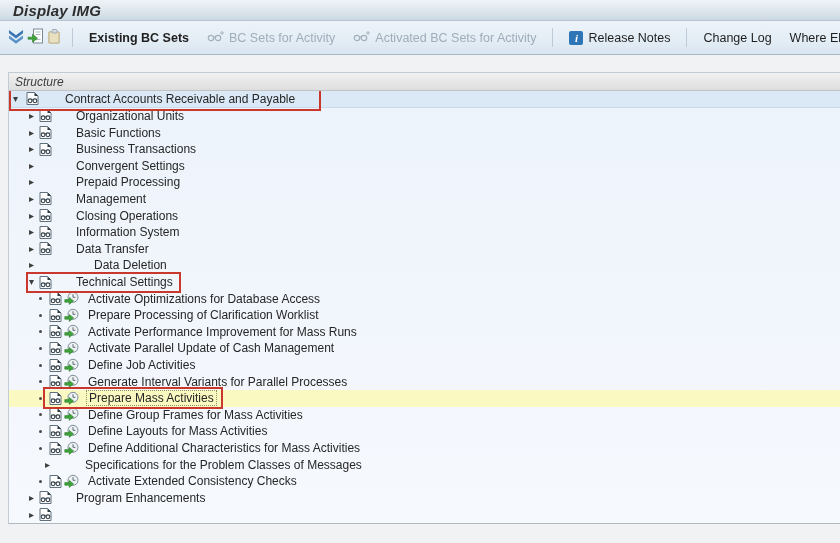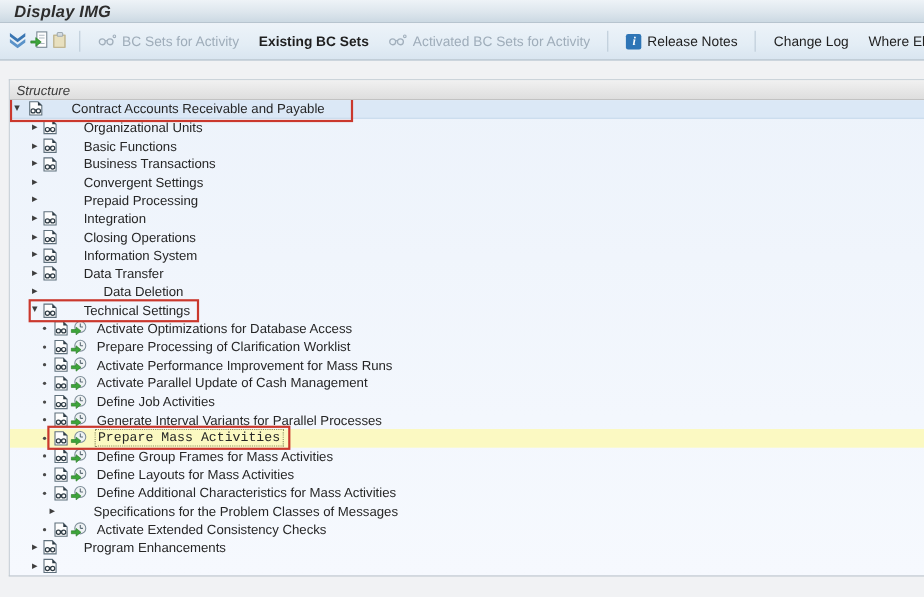--- a/index.html
+++ b/index.html
@@ -142,34 +142,34 @@
       <svg width="15" height="16" viewBox="0 0 15 16" opacity="0.9">
         <path d="M2,4 L12,4 L12,15 L2,15 Z" fill="#ead fb8" stroke="#bcae82"></path>
         <path d="M2,4 L12,4 L12,15 L2,15 Z" fill="#e9dfba" stroke="#bcae82"></path>
         <rect x="5" y="1.5" width="5" height="3.5" rx="1" fill="#d3dade" stroke="#99a4ac"></rect>
       </svg>
     </span>
   </div>
 
   <div class="tsep"></div>
 
+  <div class="tbtn strong">
+    <span>Existing BC Sets</span>
+  </div>
+
   <div class="tbtn disabled">
     <span>
       <svg width="17" height="11" viewBox="0 0 17 11">
         <circle cx="4" cy="7" r="2.7" fill="none" stroke="#9fadba" stroke-width="1.2"></circle>
         <circle cx="11" cy="7" r="2.7" fill="none" stroke="#9fadba" stroke-width="1.2"></circle>
         <path d="M6.6,6.4 Q7.5,5.2 8.4,6.4" fill="none" stroke="#9fadba" stroke-width="1.1"></path>
         <circle cx="15" cy="2" r="1.2" fill="none" stroke="#9fadba" stroke-width="1"></circle>
       </svg>
     </span>
     <span>BC Sets for Activity</span>
-  </div>
-
-  <div class="tbtn strong">
-    <span>Existing BC Sets</span>
   </div>
 
   <div class="gap18"></div>
 
   <div class="tbtn disabled">
     <span>
       <svg width="17" height="11" viewBox="0 0 17 11">
         <circle cx="4" cy="7" r="2.7" fill="none" stroke="#9fadba" stroke-width="1.2"></circle>
         <circle cx="11" cy="7" r="2.7" fill="none" stroke="#9fadba" stroke-width="1.2"></circle>
         <path d="M6.6,6.4 Q7.5,5.2 8.4,6.4" fill="none" stroke="#9fadba" stroke-width="1.1"></path>
@@ -268,21 +268,21 @@
         <span class="exp" style="margin-left: 20px;">▸</span>
         <span class="nicon" style="margin-left: 4px;">
           <svg width="15" height="15" viewBox="0 0 14 15">
             <path d="M1.5,1.5 L9,1.5 L12.5,5 L12.5,13.5 L1.5,13.5 Z" fill="#fdfdfd" stroke="#5f707c"></path>
             <path d="M9,1.5 L12.5,5 L9,5 Z" fill="#2f3c45"></path>
             <circle cx="4.6" cy="9.8" r="1.9" fill="none" stroke="#2f3c45" stroke-width="1.1"></circle>
             <circle cx="9.4" cy="9.8" r="1.9" fill="none" stroke="#2f3c45" stroke-width="1.1"></circle>
             <path d="M6.2,9.3 Q7,8.2 7.8,9.3" fill="none" stroke="#2f3c45" stroke-width="1"></path>
           </svg>
         </span>
-        <span class="label" style="margin-left: 23px;">Integration</span>
+        <span class="label" style="margin-left: 23px;">Management</span>
       </div>
       <div class="trow">
         <span class="exp" style="margin-left: 20px;">▸</span>
         <span class="nicon" style="margin-left: 4px;">
           <svg width="15" height="15" viewBox="0 0 14 15">
             <path d="M1.5,1.5 L9,1.5 L12.5,5 L12.5,13.5 L1.5,13.5 Z" fill="#fdfdfd" stroke="#5f707c"></path>
             <path d="M9,1.5 L12.5,5 L9,5 Z" fill="#2f3c45"></path>
             <circle cx="4.6" cy="9.8" r="1.9" fill="none" stroke="#2f3c45" stroke-width="1.1"></circle>
             <circle cx="9.4" cy="9.8" r="1.9" fill="none" stroke="#2f3c45" stroke-width="1.1"></circle>
             <path d="M6.2,9.3 Q7,8.2 7.8,9.3" fill="none" stroke="#2f3c45" stroke-width="1"></path>
@@ -467,21 +467,21 @@
               <path d="M6.2,9.3 Q7,8.2 7.8,9.3" fill="none" stroke="#2f3c45" stroke-width="1"></path>
             </svg>
           </span>
           <span class="nicon" style="margin-left: 1px;">
             <svg width="15" height="15" viewBox="0 0 15 15">
               <circle cx="9" cy="6.3" r="5" fill="#eef2f4" stroke="#7d8d98"></circle>
               <path d="M9,6.3 L9,3.2 M9,6.3 L11.4,6.3" stroke="#5a6a74" stroke-width="1" fill="none"></path>
               <path d="M0.8,8.6 L5.2,8.6 L5.2,6.4 L9.6,9.9 L5.2,13.4 L5.2,11.2 L0.8,11.2 Z" fill="#3da53a" stroke="#2c7b29" stroke-width="0.6"></path>
             </svg>
           </span>
-          <span class="label focus" style="margin-left: 7px; font-family: Liberation Mono, monospace;">Prepare Mass Activities</span>
+          <span class="label focus" style="margin-left: 7px;">Prepare Mass Activities</span>
         </div>
       </div>
       <div class="trow">
         <span class="bullet" style="margin-left: 30px;"></span>
         <span class="nicon" style="margin-left: 6px;">
           <svg width="15" height="15" viewBox="0 0 14 15">
             <path d="M1.5,1.5 L9,1.5 L12.5,5 L12.5,13.5 L1.5,13.5 Z" fill="#fdfdfd" stroke="#5f707c"></path>
             <path d="M9,1.5 L12.5,5 L9,5 Z" fill="#2f3c45"></path>
             <circle cx="4.6" cy="9.8" r="1.9" fill="none" stroke="#2f3c45" stroke-width="1.1"></circle>
             <circle cx="9.4" cy="9.8" r="1.9" fill="none" stroke="#2f3c45" stroke-width="1.1"></circle>

